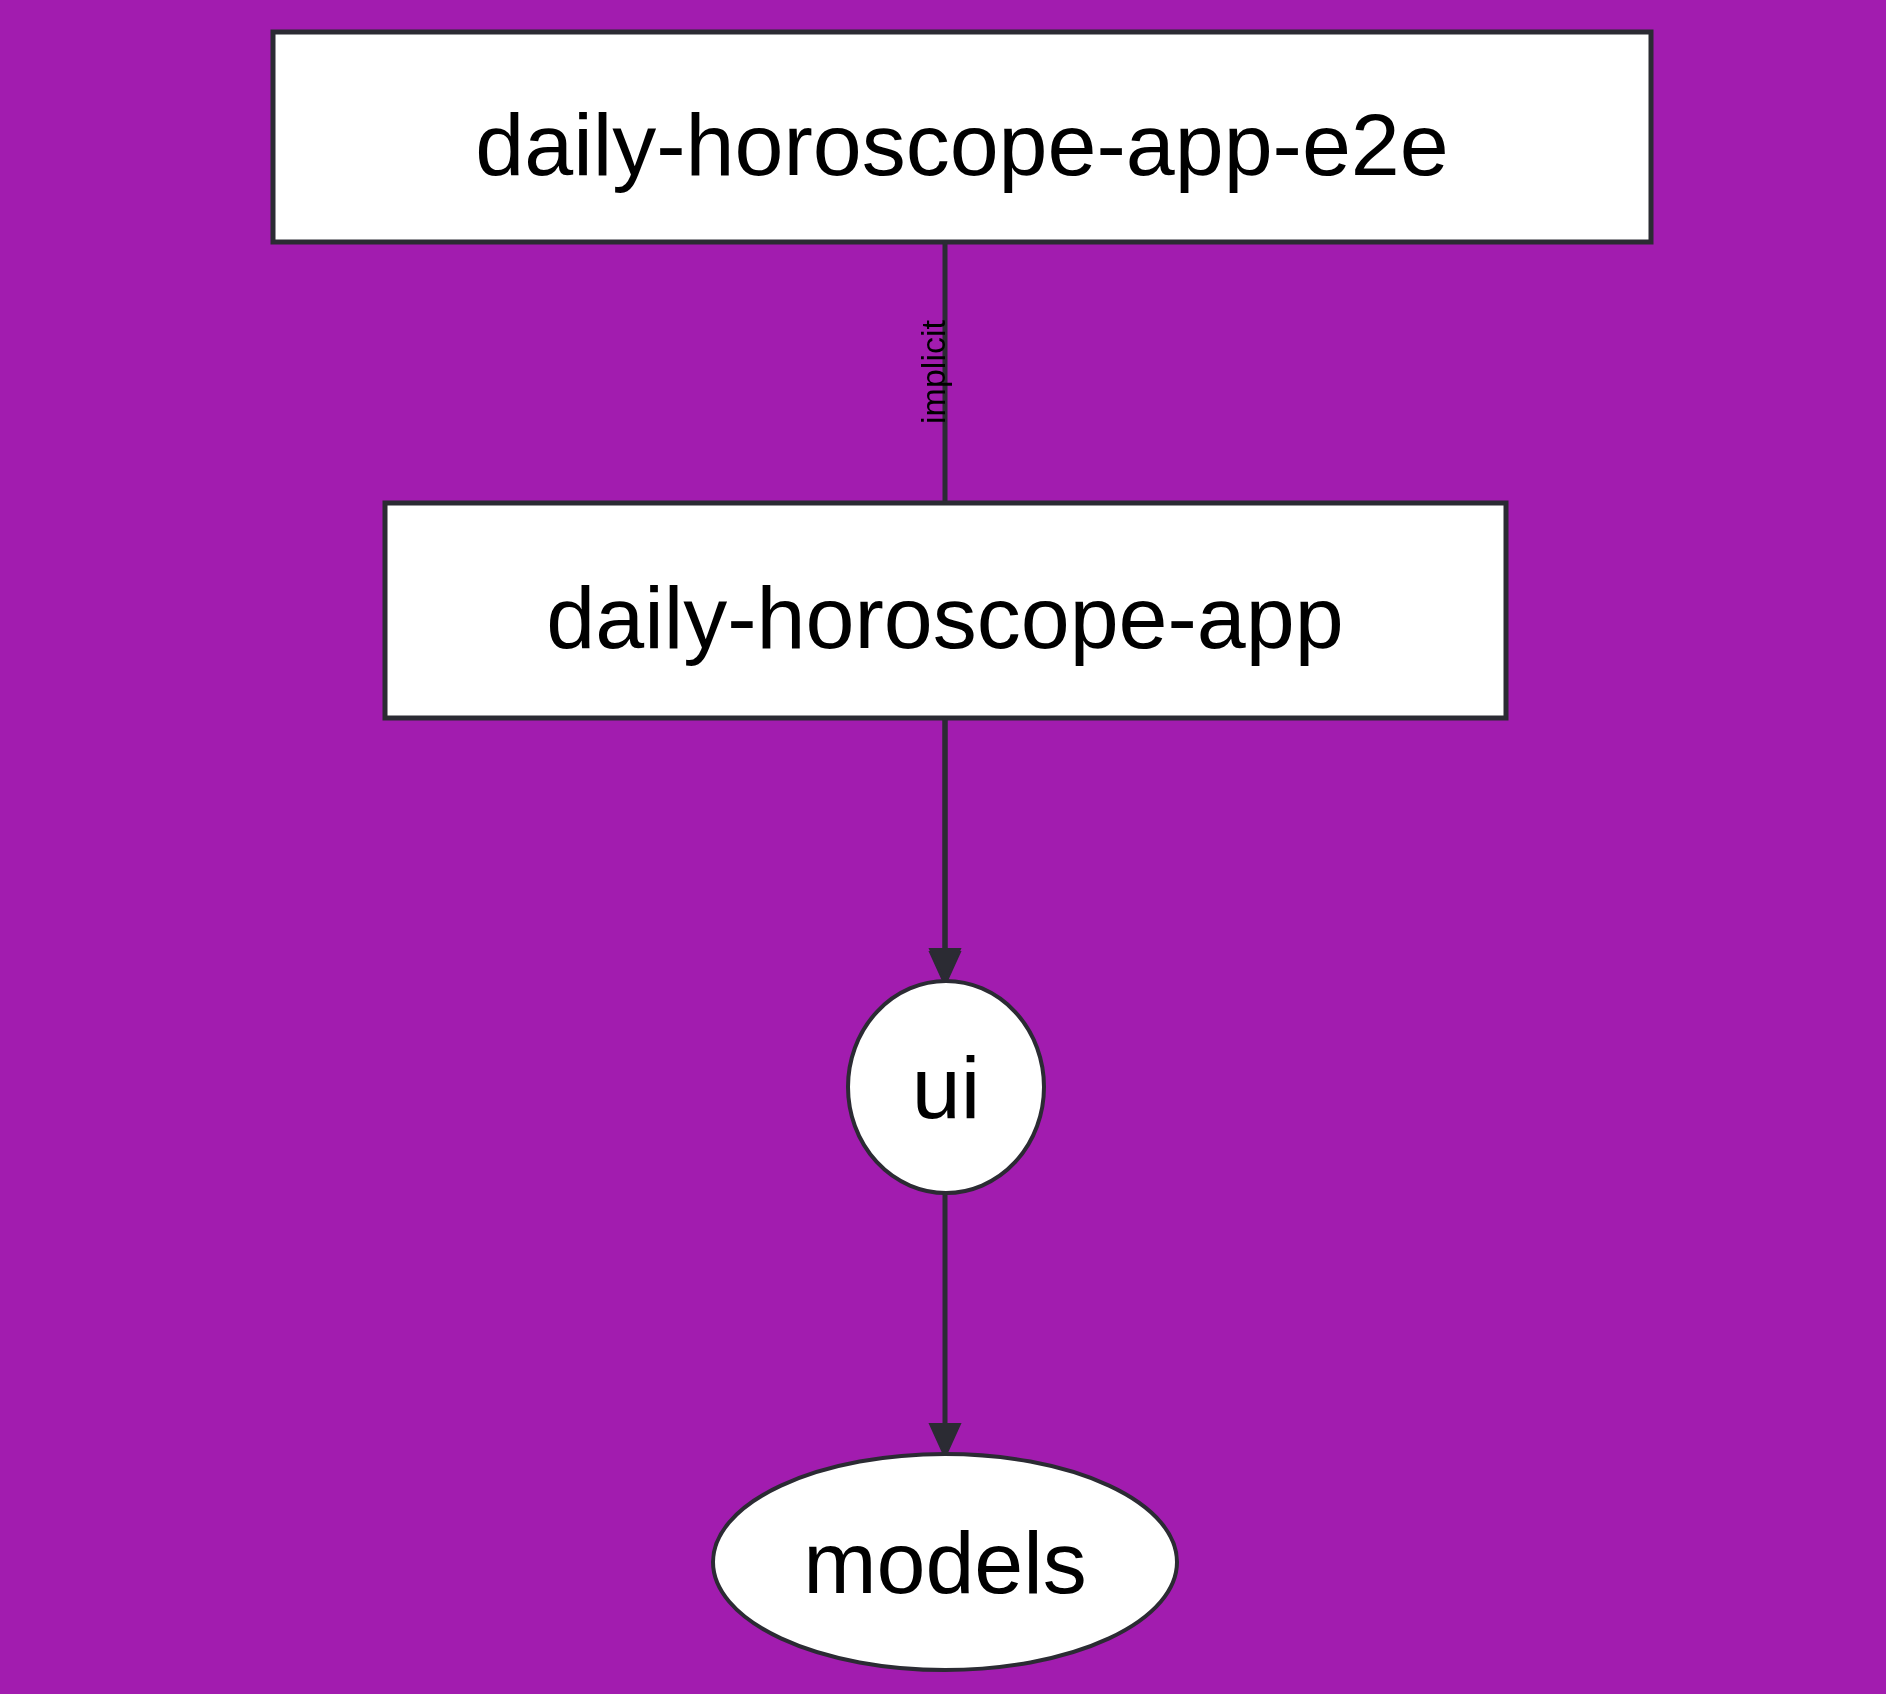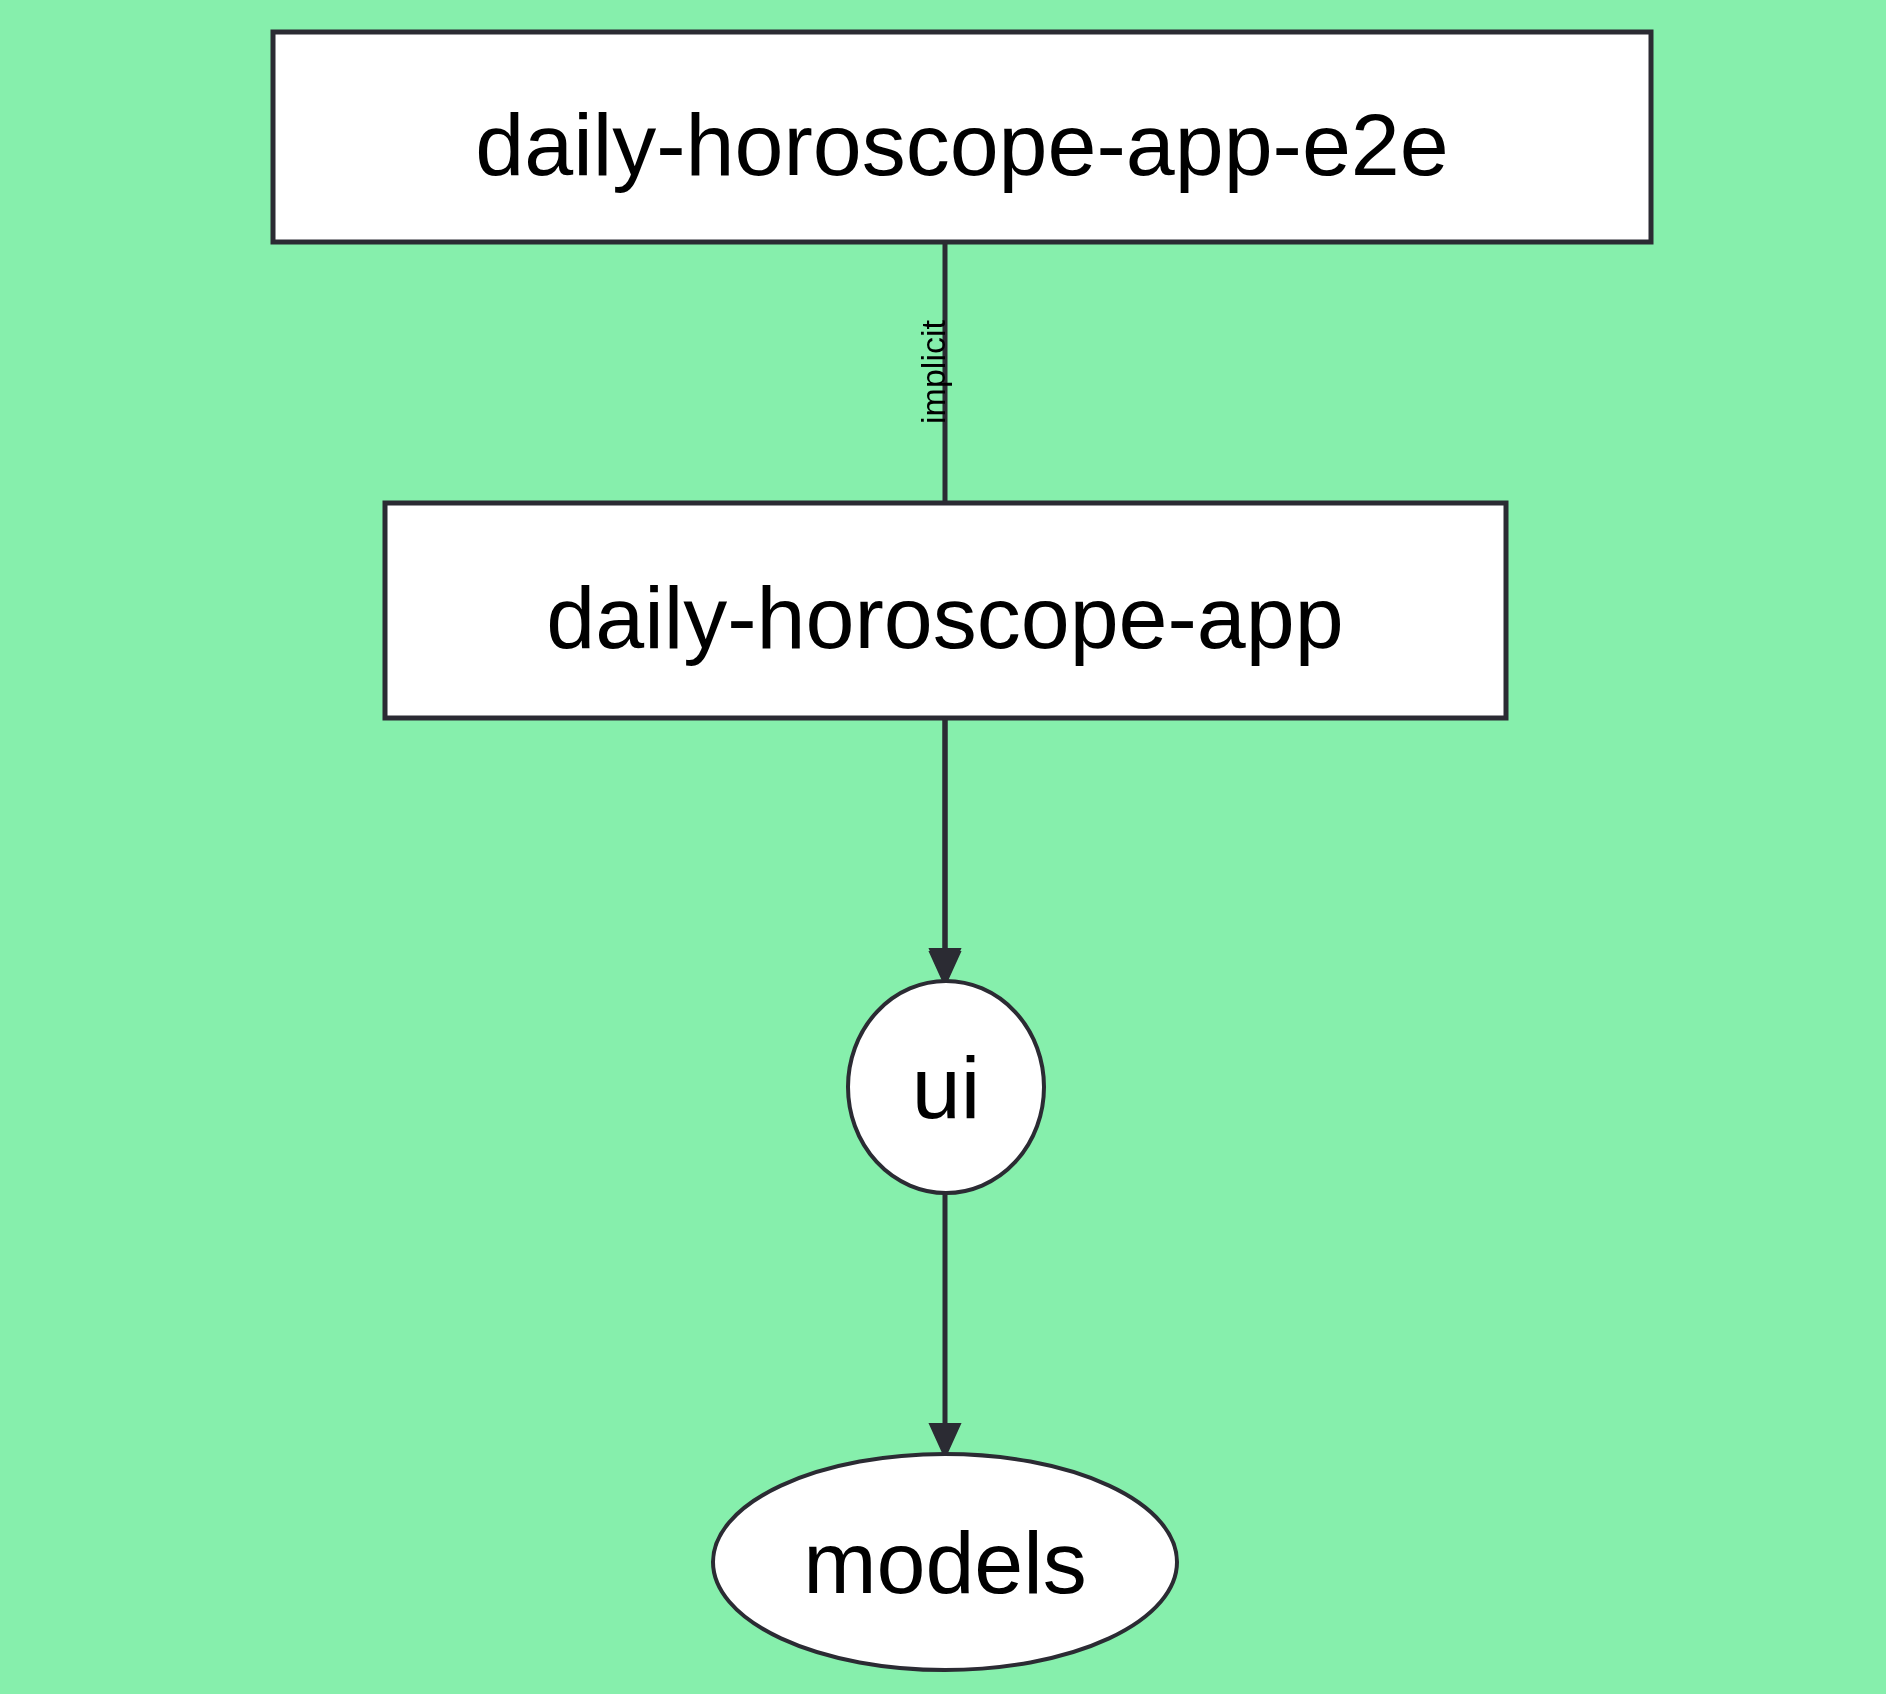--- a/index.html
+++ b/index.html
@@ -10,21 +10,21 @@
   body {
     width: 1886px;
     height: 1694px;
     overflow: hidden;
     font-family: "Liberation Sans", sans-serif;
   }
   #graph-root {
     position: relative;
     width: 1886px;
     height: 1694px;
-    background: #86efac;
+    background: #a21caf;
   }
   svg#graph-svg {
     display: block;
     width: 1886px;
     height: 1694px;
   }
   .node-shape {
     fill: #ffffff;
     stroke: #2b2b33;
     stroke-width: 5;

